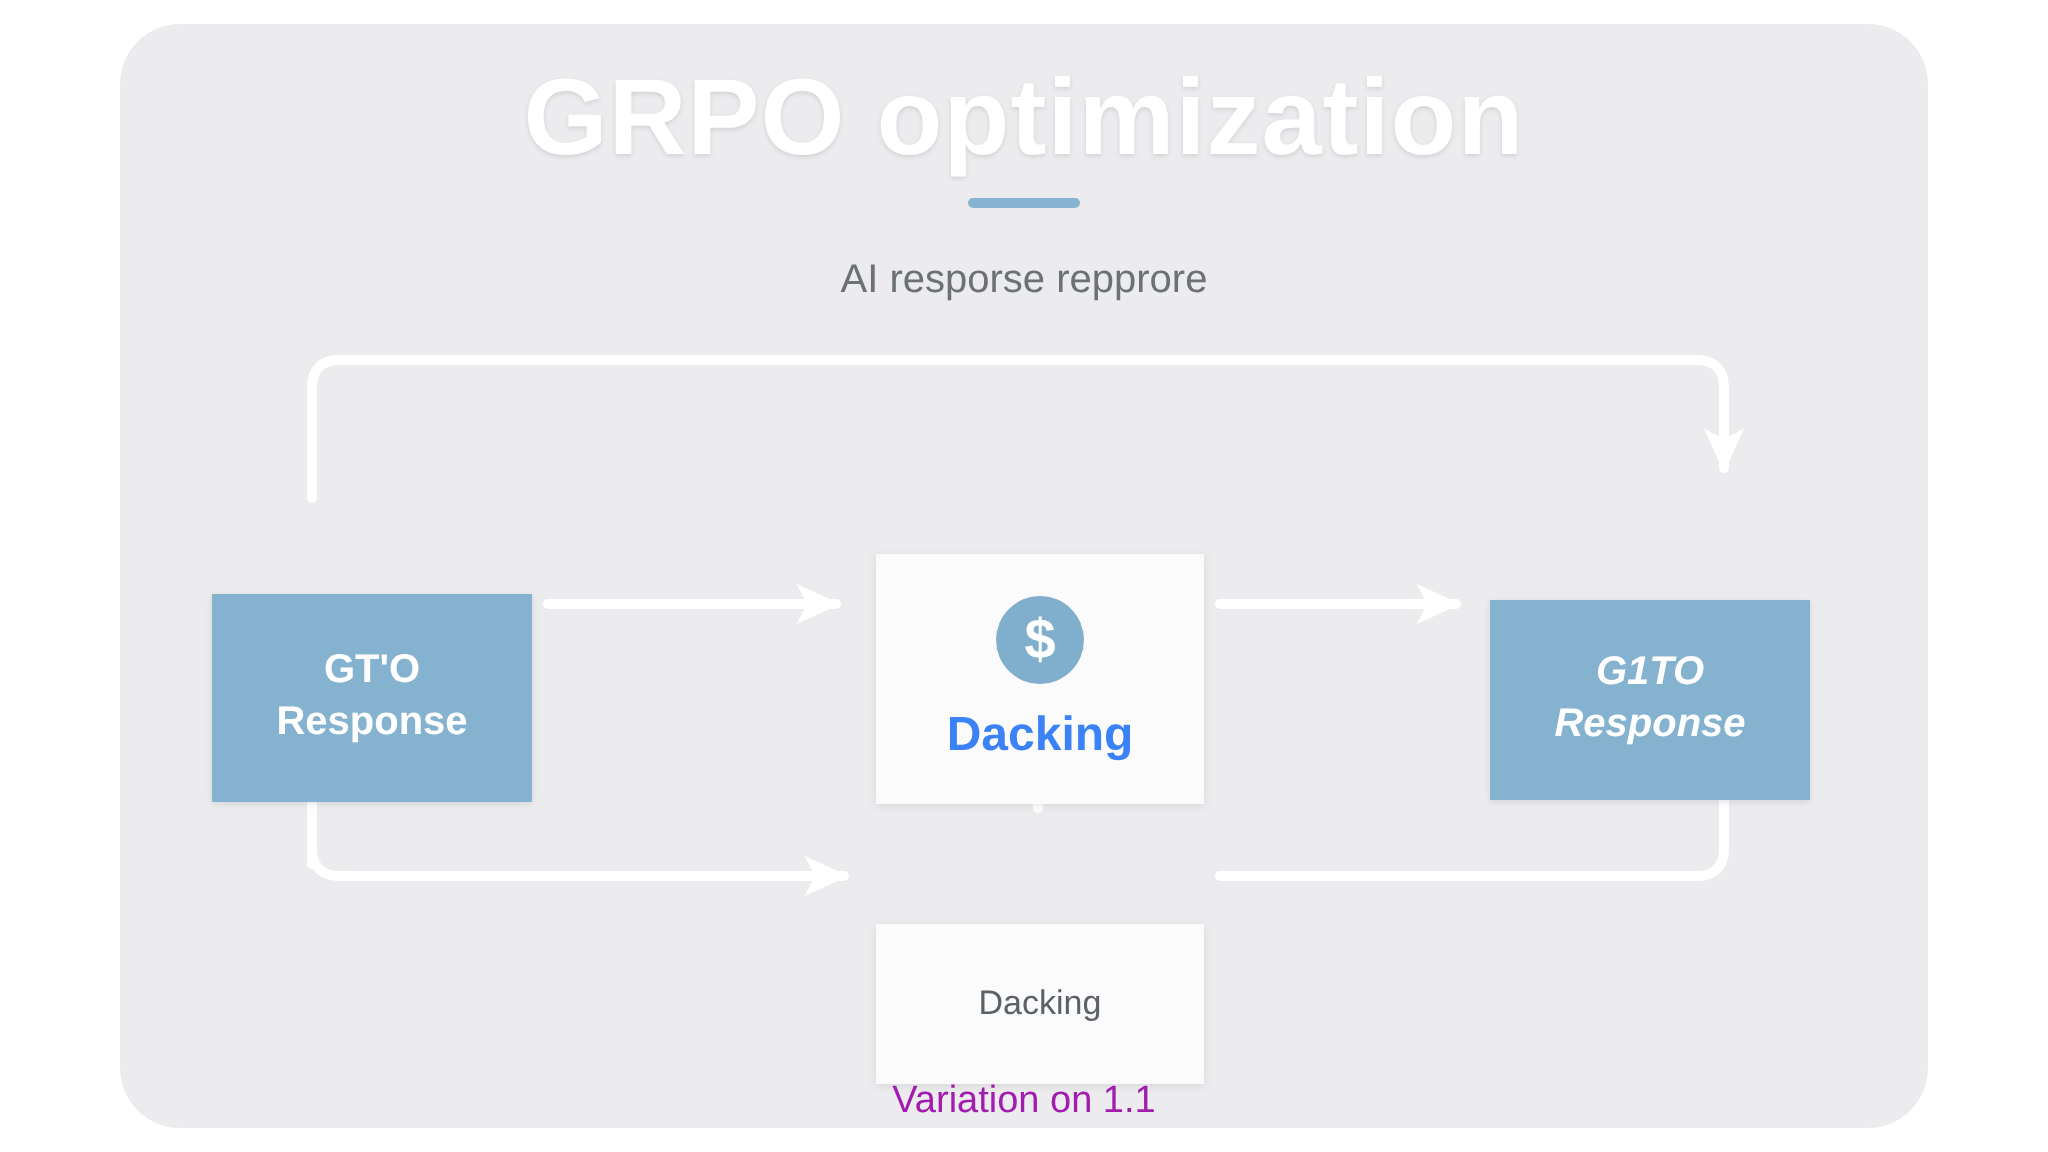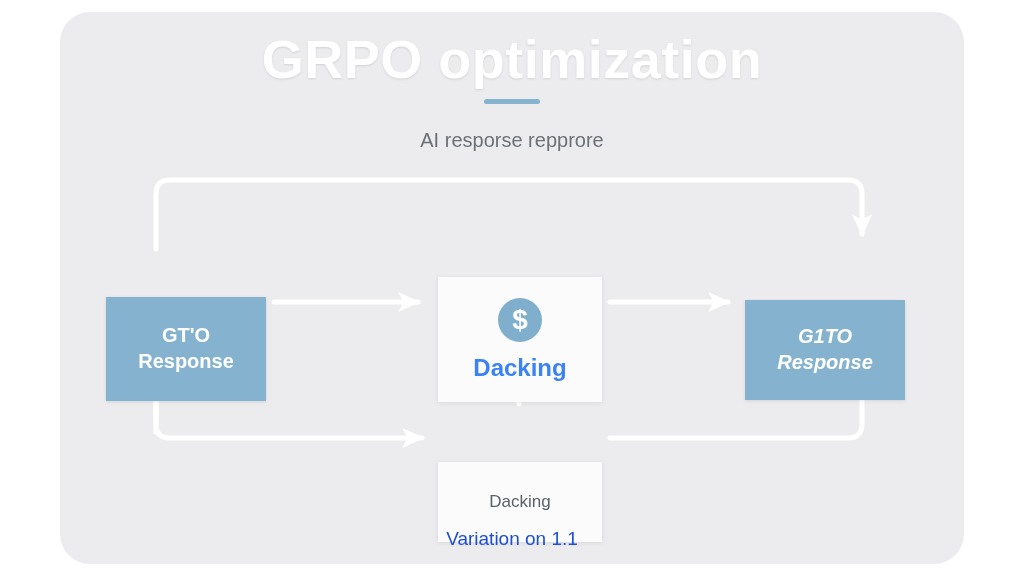--- a/index.html
+++ b/index.html
@@ -62,26 +62,26 @@
     width: 904px;
     text-align: center;
     font-size: 20px;
     font-weight: 400;
     color: #6b7177;
   }
 
   .footnote {
     position: absolute;
     left: 0;
-    top: 516px;
+    top: 528px;
     width: 904px;
     text-align: center;
     font-size: 19px;
     font-weight: 400;
-    color: #1d4ed8;
+    color: #a21caf;
   }
 
   
   .node {
     position: absolute;
     display: flex;
     flex-direction: column;
     align-items: center;
     justify-content: center;
     text-align: center;

